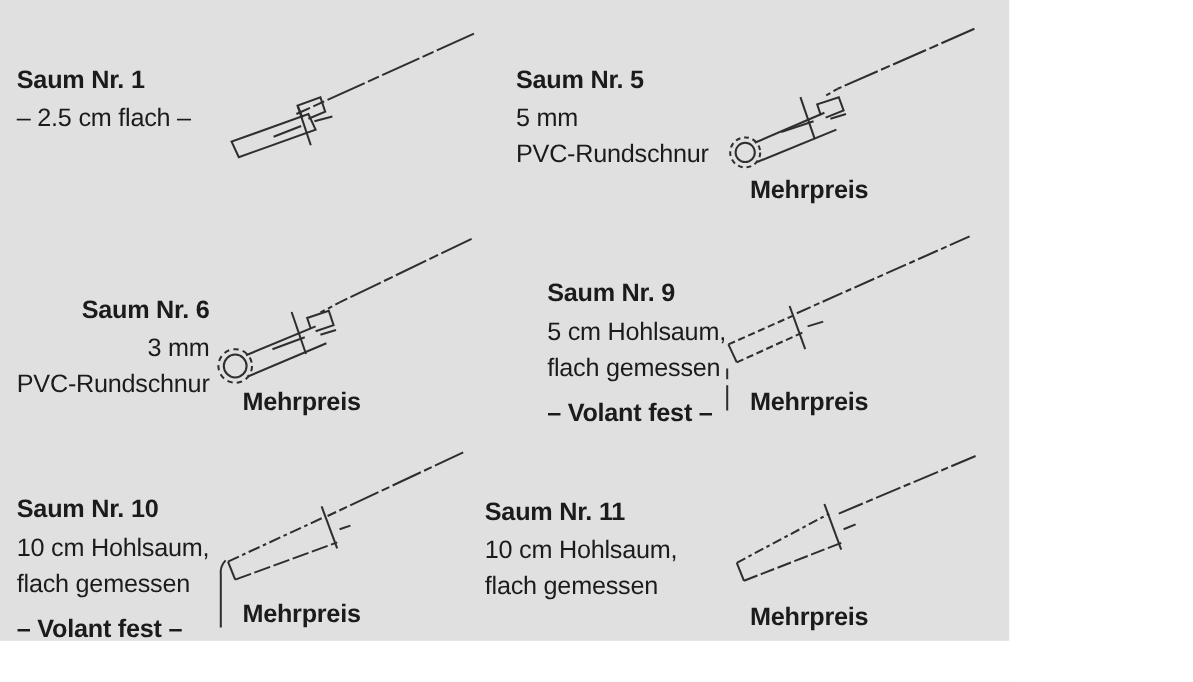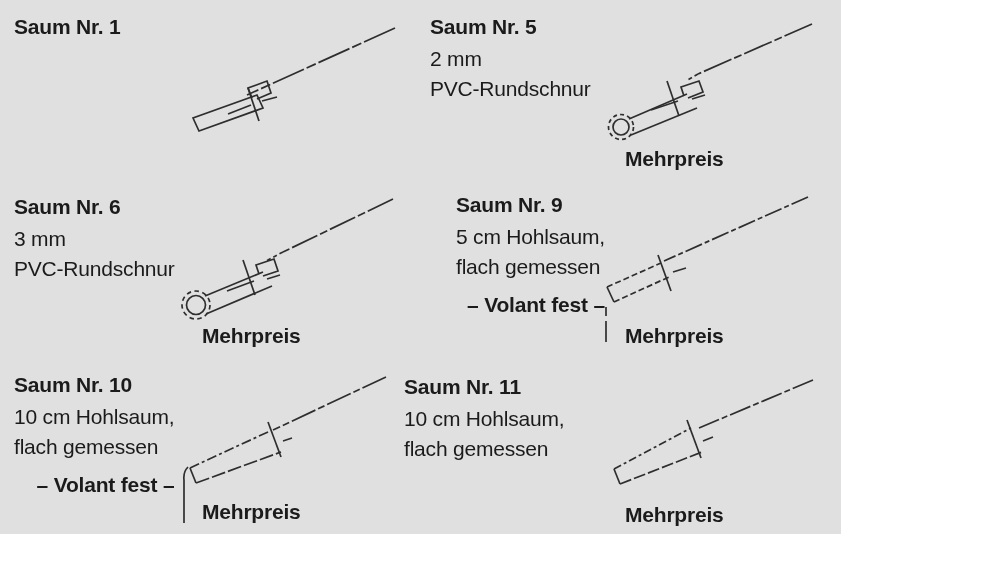--- a/index.html
+++ b/index.html
@@ -12,35 +12,35 @@
     overflow:hidden;
   }
   .gray-area{
     position:absolute;left:0;top:0;
     width:841px;height:534px;
     background:#e0e0e0;
   }
   .sketch-layer{
     position:absolute;left:0;top:0;width:994px;height:568px;
   }
-  .panel{position:absolute;white-space:nowrap;}
+  .panel{position:absolute;white-space:nowrap;margin-top:40px;}
   .panel .title{
     font-size:21px;font-weight:700;line-height:30px;
     letter-spacing:-0.2px;margin-bottom:2px;
   }
   .panel .line{
     font-size:21px;font-weight:400;line-height:30px;letter-spacing:-0.2px;
   }
   .panel .volant{
     font-size:21px;font-weight:700;line-height:30px;
-    letter-spacing:-0.2px;margin-top:8px;text-align:right;
+    letter-spacing:-0.2px;margin-top:8px;
   }
   .p1{left:14px;top:12px;}
   .p5{left:430px;top:12px;}
-  .p6{left:14px;top:192px;}
+  .p6{left:14px;top:204px;text-align:right;}
   .p9{left:456px;top:190px;}
   .p10{left:14px;top:370px;}
   .p11{left:404px;top:372px;}
   .surcharge{
     position:absolute;width:200px;
     font-size:21px;font-weight:700;letter-spacing:-0.2px;
   }
   .s5{left:625px;top:147px;}
   .s6{left:202px;top:324px;}
   .s9{left:625px;top:324px;}
@@ -117,25 +117,26 @@
       <path class="sk" d="M614,469 L691,428" stroke-dasharray="8 3 3 3"></path>
       <path class="sk" d="M620,484 L702,452" stroke-dasharray="12 3"></path>
       <path class="sk" d="M614,469 L620,484"></path>
       <path class="sk" d="M687,420 L701,458"></path>
       <path class="sk" d="M703,441 L713,437"></path>
     </g>
   </svg>
 
   <div class="panel p1">
     <div class="title">Saum Nr. 1</div>
+    <div class="line">– 2.5 cm flach –</div>
   </div>
 
   <div class="panel p5">
     <div class="title">Saum Nr. 5</div>
-    <div class="line">2 mm</div>
+    <div class="line">5 mm</div>
     <div class="line">PVC-Rundschnur</div>
   </div>
 
   <div class="panel p6">
     <div class="title">Saum Nr. 6</div>
     <div class="line">3 mm</div>
     <div class="line">PVC-Rundschnur</div>
   </div>
 
   <div class="panel p9">

